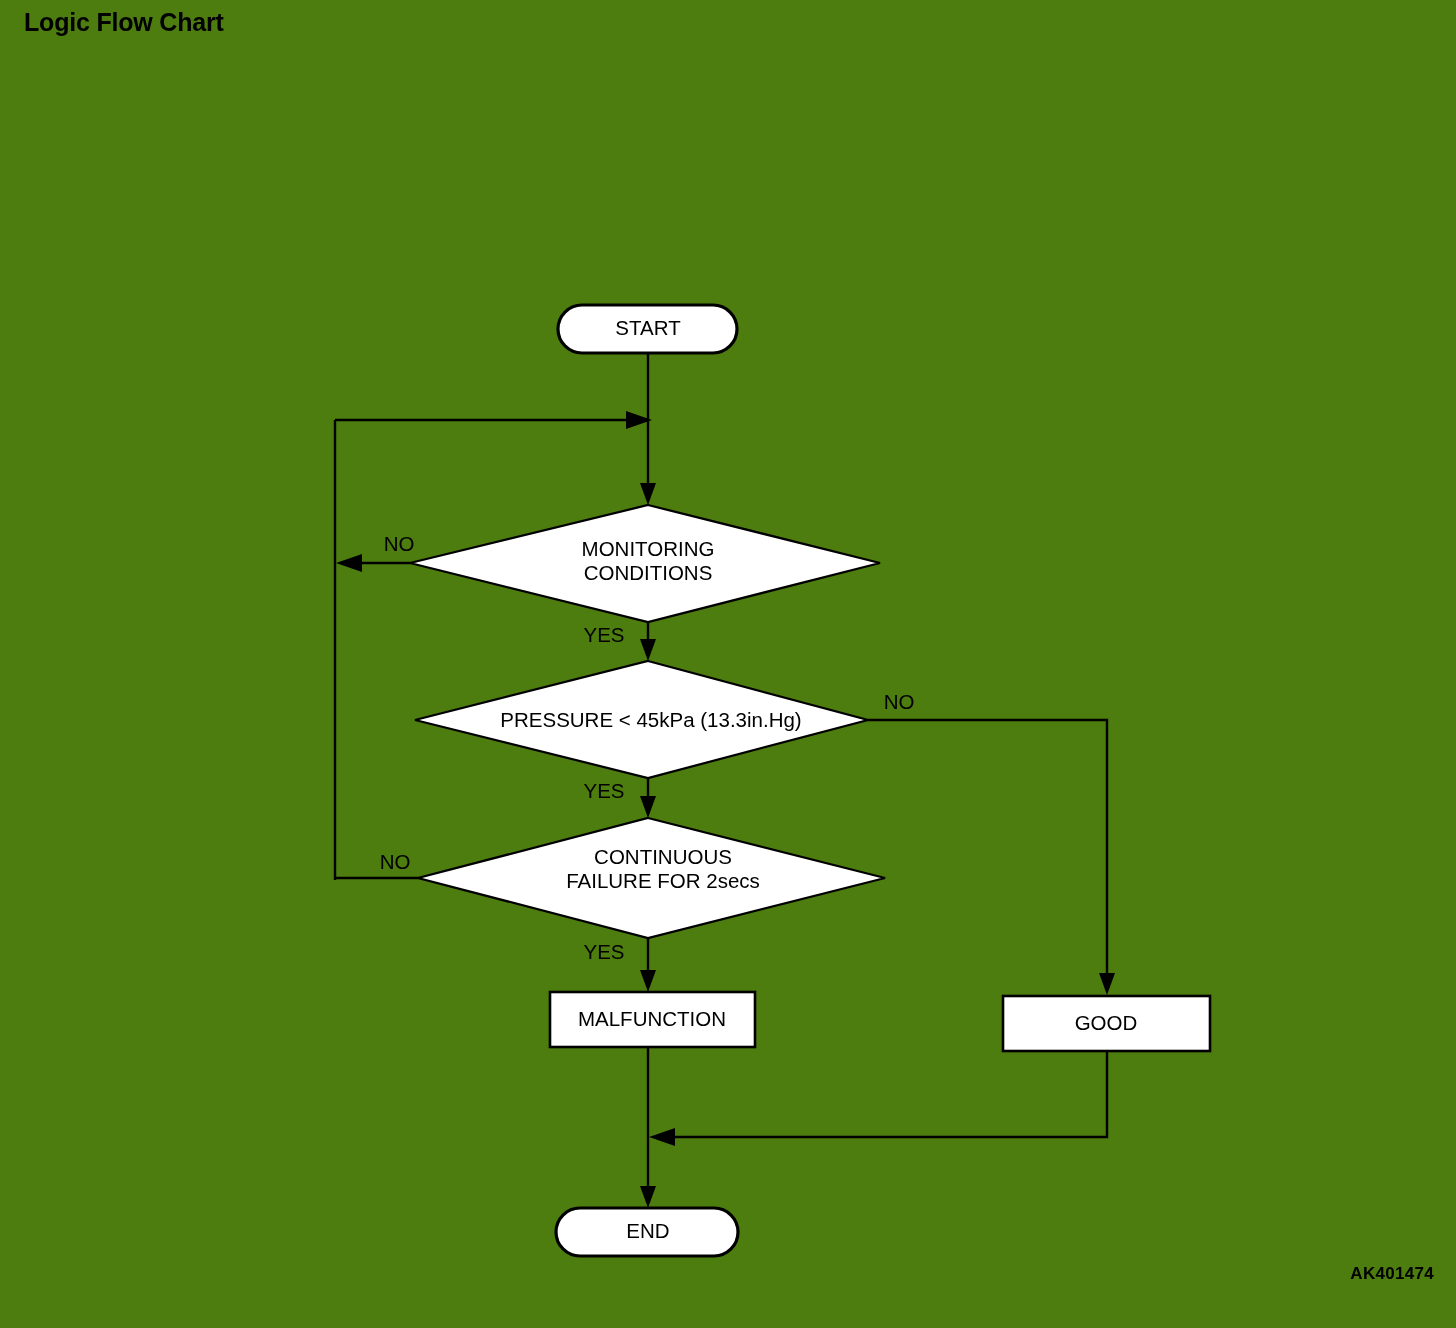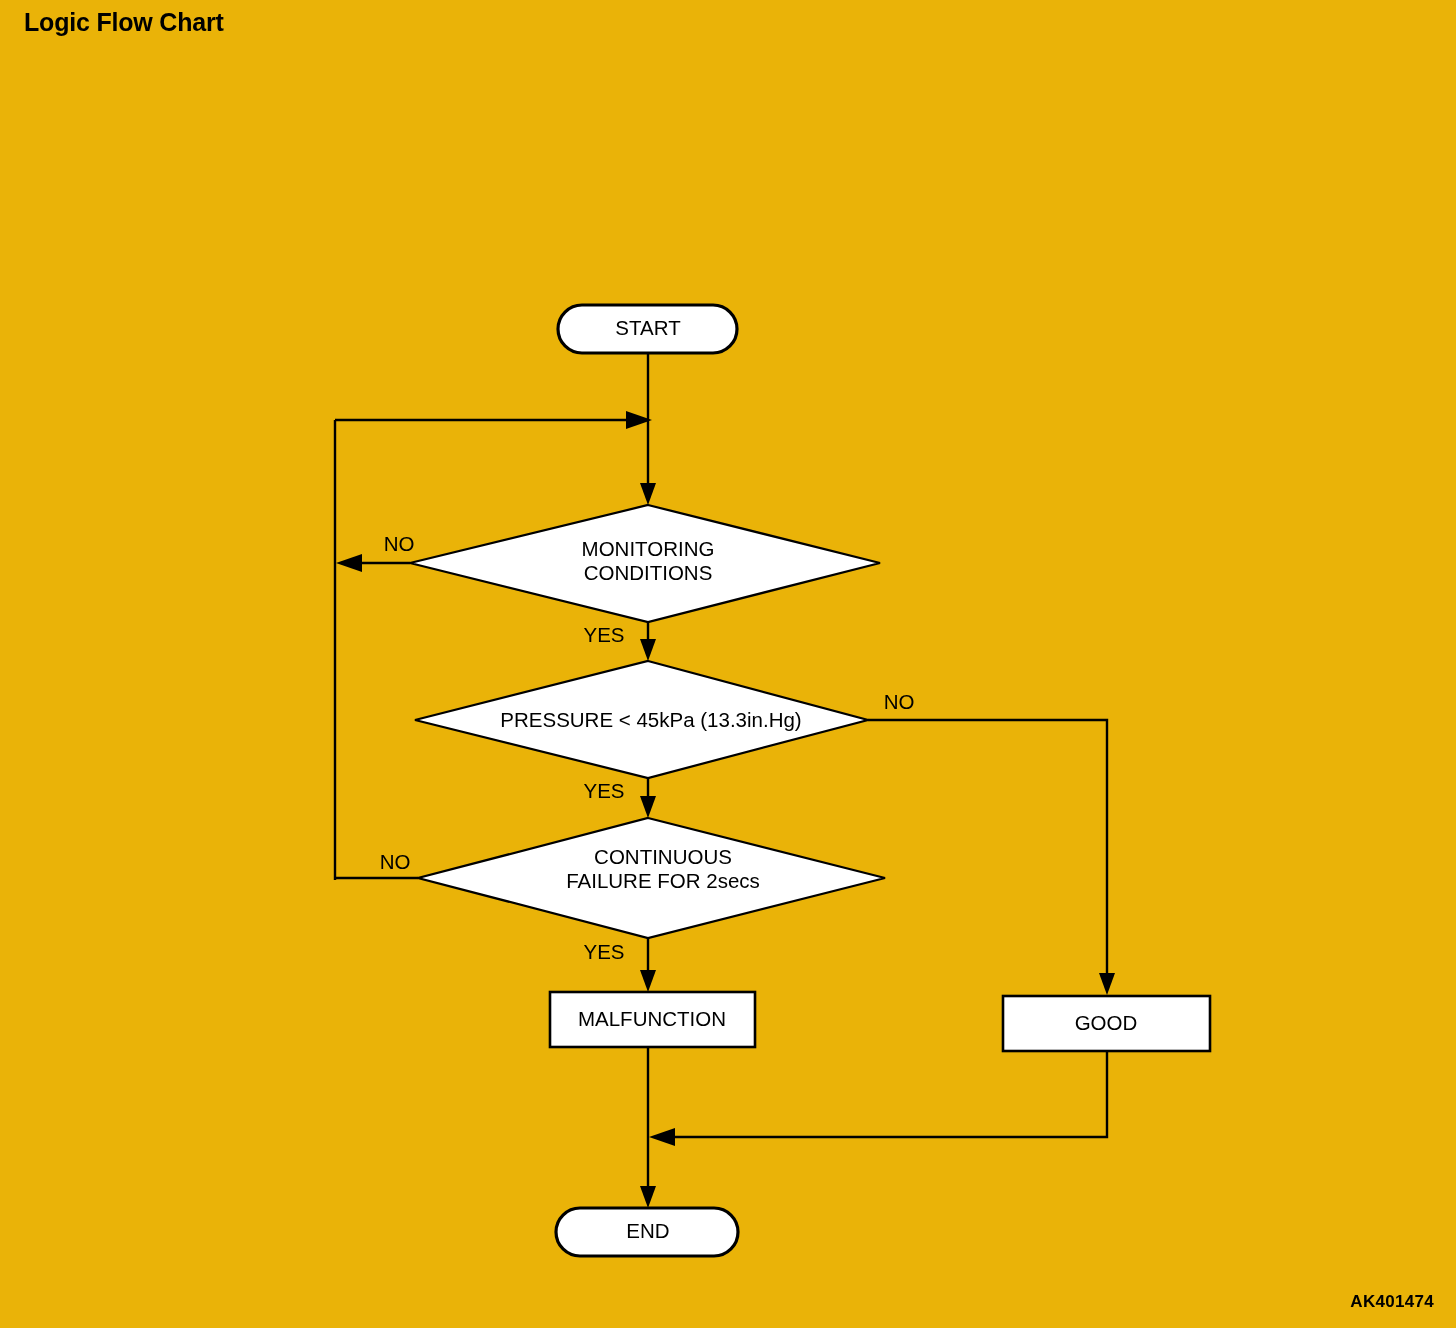--- a/index.html
+++ b/index.html
@@ -8,36 +8,36 @@
     background: #ffffff;
   }
   body {
     font-family: "Liberation Sans", sans-serif;
     color: #000000;
   }
   #page {
     position: relative;
     width: 1456px;
     height: 1328px;
-    background: #eab308;
+    background: #4d7c0f;
     overflow: hidden;
   }
   #page-title {
     position: absolute;
     left: 24px;
     top: 8px;
     font-size: 25px;
     font-weight: bold;
     letter-spacing: -0.2px;
     white-space: nowrap;
   }
   #figure-code {
     position: absolute;
     right: 22px;
-    top: 1292px;
+    top: 1264px;
     font-size: 17px;
     font-weight: bold;
     letter-spacing: 0.3px;
     white-space: nowrap;
   }
   #flow-svg {
     position: absolute;
     left: 0;
     top: 0;
   }

